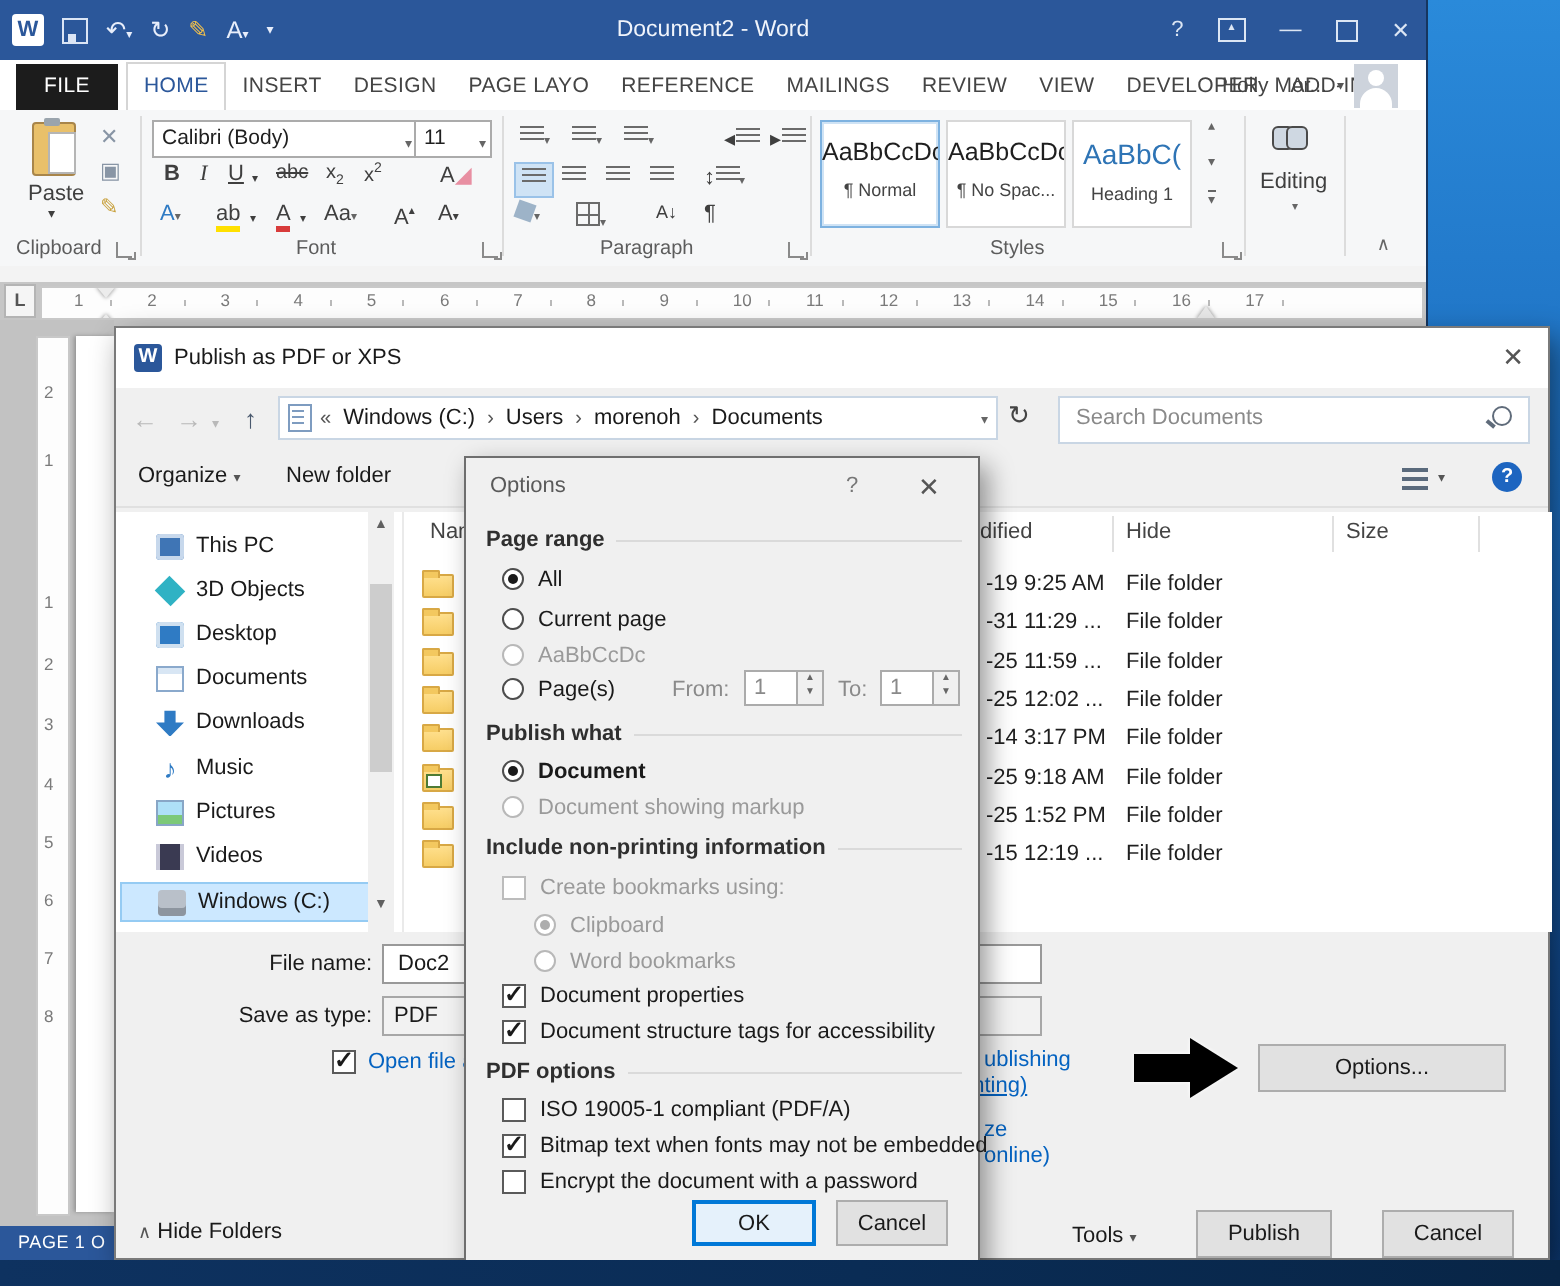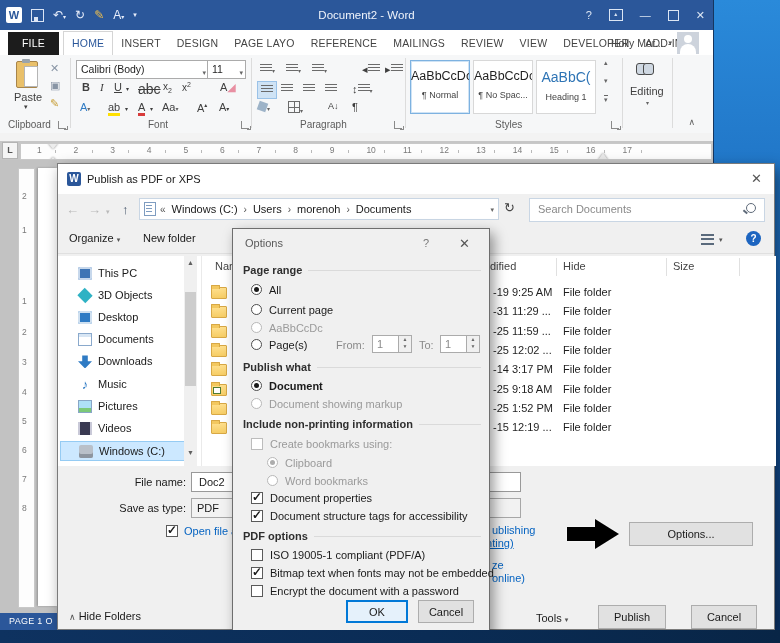--- a/index.html
+++ b/index.html
@@ -9,21 +9,21 @@
   .desktop{position:absolute;inset:0;background:linear-gradient(180deg,#2a8ada 0%,#1c6cbe 40%,#11498c 75%,#0c356b 100%);}
   .bottom-strip{position:absolute;left:0;top:630px;width:780px;height:13px;background:linear-gradient(90deg,#0e3260,#0a2c55 55%,#082546);}
   
   .word{position:absolute;left:0;top:0;width:713px;height:630px;background:#c6c6c6;border-right:1px solid #16365f;}
   .titlebar{position:absolute;left:0;top:0;width:100%;height:30px;background:#2b579a;color:#e8eefb;}
   .qat{position:absolute;left:6px;top:0;height:30px;display:flex;align-items:center;gap:9px;font-size:12px;}
   .qat .g{cursor:default;}
   .wlogo{width:16px;height:16px;background:#fff;border-radius:2px;color:#2b579a;font-weight:bold;font-size:11px;text-align:center;line-height:16px;}
   .savico{width:11px;height:11px;border:1.5px solid #dbe5f5;position:relative;}
   .savico::after{content:"";position:absolute;left:2px;bottom:0;width:4px;height:4px;background:#dbe5f5;}
-  .wtitle{position:absolute;left:0;top:0;width:100%;height:30px;text-align:center;line-height:30px;font-size:11.5px;color:#f0f4fb;padding-left:10px;}
+  .wtitle{position:absolute;left:0;top:0;width:100%;height:30px;text-align:center;line-height:30px;font-size:11.5px;color:#f0f4fb;}
   .wctrls{position:absolute;right:8px;top:0;height:30px;display:flex;align-items:center;gap:17px;font-size:11px;color:#dce6f4;}
   .rdico{width:12px;height:10px;border:1px solid #dce6f4;font-size:6px;line-height:9px;text-align:center;}
   .maxico{width:9px;height:9px;border:1px solid #dce6f4;}
   
   .tabrow{position:absolute;left:0;top:30px;width:100%;height:25px;background:#ffffff;display:flex;align-items:flex-end;}
   #tabs{display:flex;align-items:flex-end;height:25px;}
   .tab{font-size:10.5px;color:#444;padding:5px 8px 6px 8px;letter-spacing:.2px;}
   .tab.file{background:#1c1c1c;color:#fff;padding:5px 14px 6px 14px;margin-left:8px;margin-right:4px;}
   .tab.active{color:#2b579a;border:1px solid #d5d5d5;border-bottom:none;background:#fff;}
   .account{position:absolute;right:14px;top:30px;height:25px;display:flex;align-items:center;gap:5px;font-size:10.5px;color:#444;}
@@ -210,21 +210,21 @@
       <span class="glabel" style="left:8px;">Clipboard</span>
       <span class="launch" style="left:58px;"></span>
       <span class="gdiv" style="left:70px;"></span>
       
       <span class="combo" style="left:76px;top:5px;width:127px;"><span>Calibri (Body)</span><span class="dd">▾</span></span>
       <span class="combo" style="left:207px;top:5px;width:33px;"><span>11</span><span class="dd">▾</span></span>
       <span class="ribbtn" style="left:82px;top:26px;font-weight:bold;">B</span>
       <span class="ribbtn" style="left:100px;top:26px;font-style:italic;font-family:'Liberation Serif',serif;">I</span>
       <span class="ribbtn" style="left:114px;top:26px;text-decoration:underline;">U</span>
       <span class="ribbtn" style="left:126px;top:30px;font-size:6px;">▾</span>
-      <span class="ribbtn" style="left:138px;top:26px;text-decoration:line-through;font-size:14px;">abc</span>
+      <span class="ribbtn" style="left:138px;top:26px;text-decoration:line-through;font-size:10px;">abc</span>
       <span class="ribbtn" style="left:163px;top:26px;font-size:10px;">x<sub style="font-size:7px;">2</sub></span>
       <span class="ribbtn" style="left:182px;top:26px;font-size:10px;">x<sup style="font-size:7px;">2</sup></span>
       <span class="ribbtn" style="left:220px;top:26px;color:#3f3f3f;">A<span style="color:#e88fa2;">◢</span></span>
       <span class="ribbtn" style="left:80px;top:46px;color:#2f7bc4;">A<span style="font-size:6px;color:#666;">▾</span></span>
       <span class="ribbtn" style="left:108px;top:46px;border-bottom:3px solid #ffe000;">ab</span>
       <span class="ribbtn" style="left:125px;top:50px;font-size:6px;">▾</span>
       <span class="ribbtn" style="left:138px;top:46px;border-bottom:3px solid #d83b3b;">A</span>
       <span class="ribbtn" style="left:150px;top:50px;font-size:6px;">▾</span>
       <span class="ribbtn" style="left:162px;top:46px;">Aa<span style="font-size:6px;color:#666;">▾</span></span>
       <span class="ribbtn" style="left:197px;top:46px;">A<span style="font-size:6px;vertical-align:5px;">▴</span></span>

